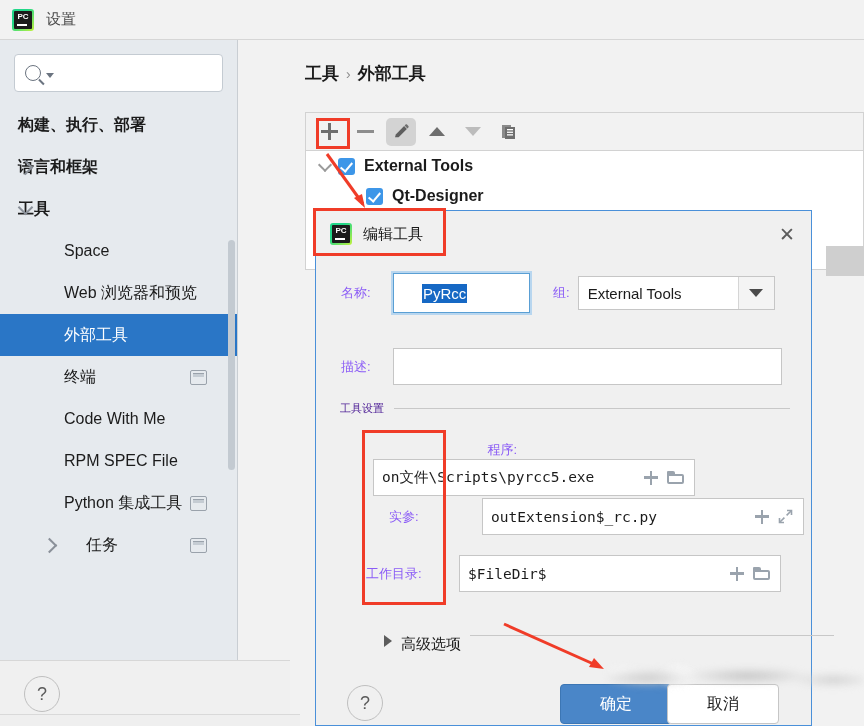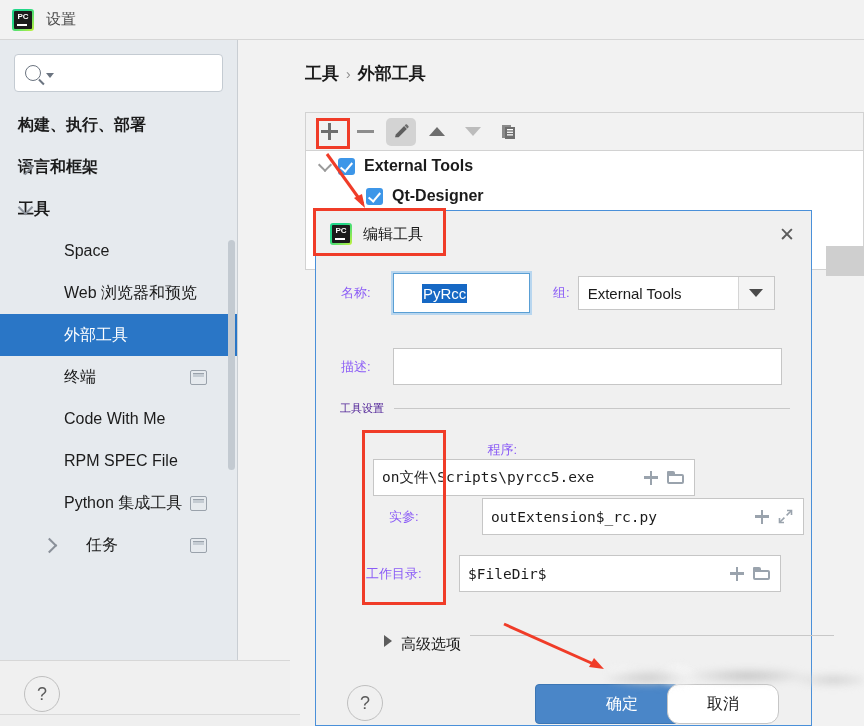--- a/index.html
+++ b/index.html
@@ -165,21 +165,21 @@
   .ic-expand{width:15px;height:15px;position:relative;color:#9aa3ad;}
   .adv{position:absolute;left:36px;top:636px;display:flex;align-items:flex-start;gap:9px;width:430px;margin-left:44px;}
   .adv .tri{width:0;height:0;border-top:6px solid transparent;border-bottom:6px solid transparent;border-left:8px solid #5c5c5c;}
   .adv .at{font-size:15px;color:#1b1b1b;white-space:nowrap;}
   .adv .al{flex:1;height:1px;background:#c8c8c8;}
   .btn-primary{
     background:#4a86c8;color:#ffffff;border:1px solid #3c76b4;border-radius:4px;
     font-size:16px;display:flex;align-items:center;justify-content:center;
   }
   .btn-normal{
-    background:#ffffff;color:#1b1b1b;border:1px solid #c6c6c6;border-radius:12px;
+    background:#ffffff;color:#1b1b1b;border:1px solid #c6c6c6;border-radius:4px;
     font-size:16px;display:flex;align-items:center;justify-content:center;
   }
 
   
   .redbox{position:absolute;border:3px solid #f03c28;box-sizing:border-box;pointer-events:none;}
   .redarrow{position:absolute;pointer-events:none;}
 
   
   .blur{
     position:absolute;left:608px;top:662px;width:256px;height:36px;pointer-events:none;
@@ -393,21 +393,21 @@
       </span>
     </div>
 
     <div class="adv" style="left:24px;top:424px;width:450px;">
       <span class="tri"></span>
       <span class="at">高级选项</span>
       <span class="al"></span>
     </div>
 
     <div class="help-btn" style="position:absolute;left:31px;top:474px;">?</div>
-    <div class="btn-primary" style="position:absolute;left:219px;top:473px;width:110px;height:38px;padding-left:31px;">确定</div>
+    <div class="btn-primary" style="position:absolute;left:244px;top:473px;width:110px;height:38px;">确定</div>
     <div class="btn-normal" style="position:absolute;left:351px;top:473px;width:110px;height:38px;">取消</div>
   </div>
 
   <div class="blur2"></div>
   <div class="blur"></div>
 
   <div class="redbox" style="left:316px;top:118px;width:34px;height:31px;"></div>
   <div class="redbox" style="left:313px;top:208px;width:133px;height:48px;"></div>
   <div class="redbox" style="left:362px;top:430px;width:84px;height:175px;"></div>
 

